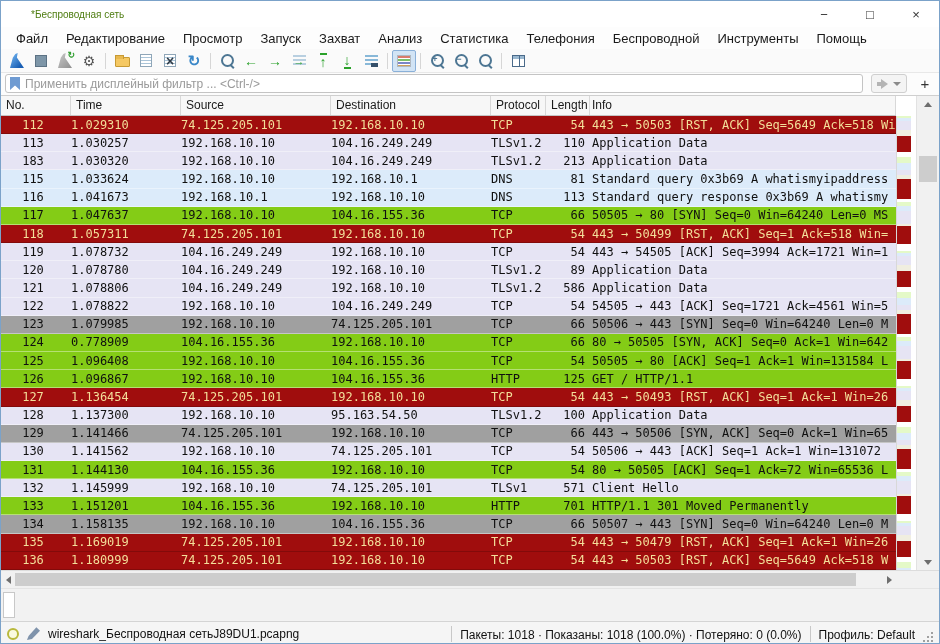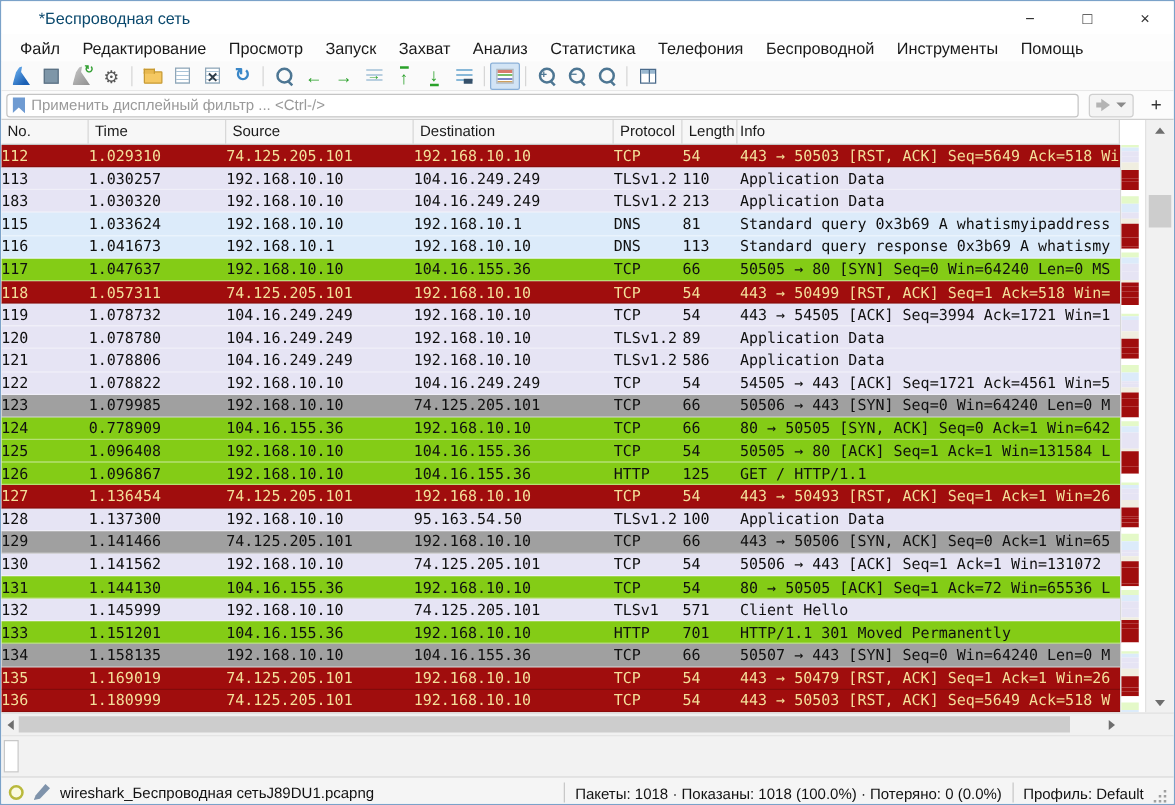--- a/index.html
+++ b/index.html
@@ -6,21 +6,21 @@
   html,body{background:#e8e8e8}
   body{font-family:"Liberation Sans",sans-serif;}
   .window{position:relative;width:940px;height:644px;background:#fff;border:1px solid #7ba2c9;overflow:hidden}
 
   
   .titlebar{height:26px;display:flex;align-items:center;padding-left:8px;background:#fff;}
   .app-icon{width:16px;height:16px;margin-right:6px;position:relative}
   .fin{width:14px;height:15px;background:linear-gradient(135deg,#6db1ef 10%,#1a5fb4 80%);
        clip-path:polygon(0 100%,20% 32%,38% 6%,55% 0,49% 30%,100% 100%)}
   .fin.gray{background:linear-gradient(135deg,#c9c9c9,#8f8f8f)}
-  .title-text{font-size:13px;color:#0c4a6e}
+  .title-text{font-size:10px;color:#4d7c0f}
   .win-btns{margin-left:auto;display:flex;height:100%}
   .win-btn{width:46px;height:100%;display:flex;align-items:center;justify-content:center;font-size:13px;color:#333}
 
   
   .menubar{height:22px;display:flex;align-items:center;padding-left:6px;background:#fdfdfd}
   .mi{padding:0 9px;font-size:13px;color:#1a1a1a;white-space:nowrap}
 
   
   .toolbar{height:24px;display:flex;align-items:center;padding-left:4px;background:#fafafa;border-bottom:1px solid #e8e8e8}
   .tsep{width:1px;height:16px;background:#d6d6d6;margin:0 4px}
@@ -44,44 +44,44 @@
   .sh-goto{position:relative;width:13px;height:12px;background:repeating-linear-gradient(180deg,#b8cfe0 0 2px,transparent 2px 4px)}
   .goto-glyph{position:absolute;left:0;top:0;width:13px;height:12px;display:flex;align-items:center;justify-content:center;font-size:11px;font-weight:bold;color:#2aa12a}
   .sh-linesbar{width:13px;height:12px;background:repeating-linear-gradient(180deg,#88b8d8 0 2px,transparent 2px 4px);position:relative}
   .sh-linesbar::after{content:"";position:absolute;bottom:0;right:0;width:7px;height:4px;background:#35506a}
   .sh-colorize{width:14px;height:12px;background:linear-gradient(180deg,#d97b6c 0 2px,#fff 2px 3px,#7bbf6a 3px 5px,#fff 5px 6px,#7a86c8 6px 8px,#fff 8px 9px,#cfa05c 9px 11px,#fff 11px 12px);border:1px solid #b0b8c0}
   .sh-table{width:13px;height:12px;border:1px solid #4a6a8a;position:relative;background:#fff}
   .sh-table::before{content:"";position:absolute;top:0;left:0;right:0;height:3px;background:#9ab8d0}
   .sh-table::after{content:"";position:absolute;top:0;bottom:0;left:6px;width:1px;background:#4a6a8a}
 
   
-  .filterbar{height:23px;display:flex;align-items:center;padding:2px 4px;gap:8px;background:#fcfcfc;border-bottom:1px solid #cfcfcf}
+  .filterbar{height:23px;display:flex;align-items:flex-end;padding:2px 4px;gap:8px;background:#fcfcfc;border-bottom:1px solid #cfcfcf}
   .fwrap{flex:1;display:flex;align-items:center;border:1px solid #c4c4c4;border-radius:3px;background:#fff;height:19px;padding:0 4px;gap:5px}
   .bm{width:10px;height:13px;background:#6f9bd2;clip-path:polygon(0 0,100% 0,100% 100%,50% 66%,0 100%)}
   .fwrap input{flex:1;border:none;outline:none;font-size:12px;color:#222;background:transparent;font-family:"Liberation Sans",sans-serif}
   .fwrap input::placeholder{color:#9a9a9a}
   .apply-box{display:flex;align-items:center;gap:3px;border:1px solid #cfcfcf;border-radius:3px;background:#f4f4f4;height:19px;padding:0 5px}
   .apply-arrow{width:0;height:0;border-left:7px solid #b4b4b4;border-top:5px solid transparent;border-bottom:5px solid transparent;position:relative}
   .apply-bar{width:5px;height:4px;background:#b4b4b4;margin-right:-1px}
   .caret-down{width:0;height:0;border-top:4px solid #8a8a8a;border-left:4px solid transparent;border-right:4px solid transparent;margin-left:2px}
   .plus-btn{width:20px;height:19px;display:flex;align-items:center;justify-content:center;font-size:15px;color:#333}
 
   
   .packet-area{position:relative;height:474px;background:#fff;overflow:hidden}
   .phead{position:absolute;left:0;right:43px;top:0;height:20px;display:flex;background:#f7f7f7;border-bottom:1px solid #c4c4c4;font-size:12px;color:#1a1a1a}
   .hcell{padding:2px 0 0 5px;border-right:1px solid #d8d8d8;white-space:nowrap;overflow:hidden}
   .rows{position:absolute;left:0;right:43px;top:20px;bottom:0;display:flex;flex-direction:column;font-family:"DejaVu Sans Mono",monospace;font-size:12px}
   .prow{flex:1;display:flex;align-items:center;overflow:hidden;color:#101010;border-bottom:1px solid rgba(255,255,255,.4)}
   .prow div{white-space:nowrap;overflow:hidden}
-  .c0{width:70px;text-align:left;padding-right:6px;flex:none}
+  .c0{width:70px;text-align:center;padding-right:6px;flex:none}
   .c1{width:110px;flex:none}
   .c2{width:150px;flex:none}
   .c3{width:160px;flex:none}
   .c4{width:55px;flex:none}
-  .c5{width:44px;padding-right:5px;flex:none}
+  .c5{width:44px;text-align:right;padding-right:5px;flex:none}
   .c6{flex:1;padding-left:2px}
   .hc0{width:70px;flex:none}
   .row-bad{background:#a00d0d;color:#f3df9a;border-bottom:1px solid rgba(0,0,0,.18)}
   .row-tcp{background:#e6e4f4}
   .row-udp{background:#dcebfa}
   .row-http{background:#84cc16}
   .row-syn{background:#a0a0a0}
 
   
   .minimap{position:absolute;right:23px;top:20px;bottom:0;width:20px;background:#fff;border-left:1px solid #d8d8d8;overflow:hidden}

